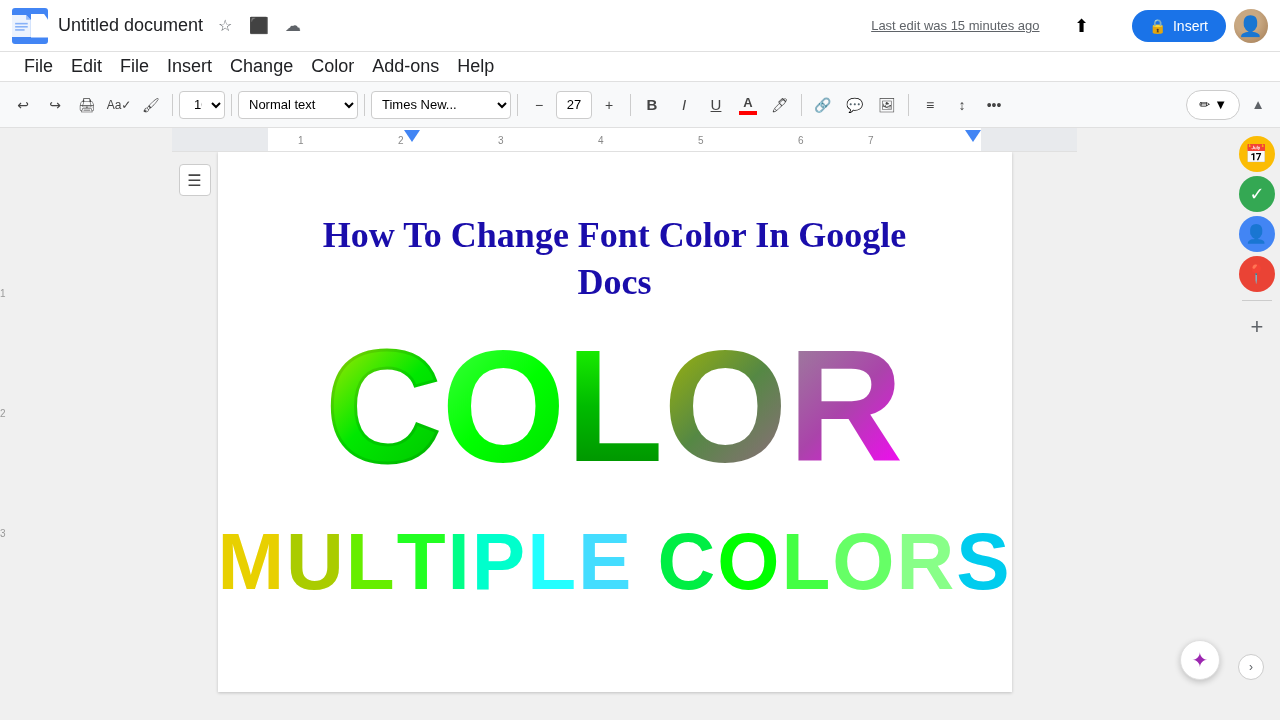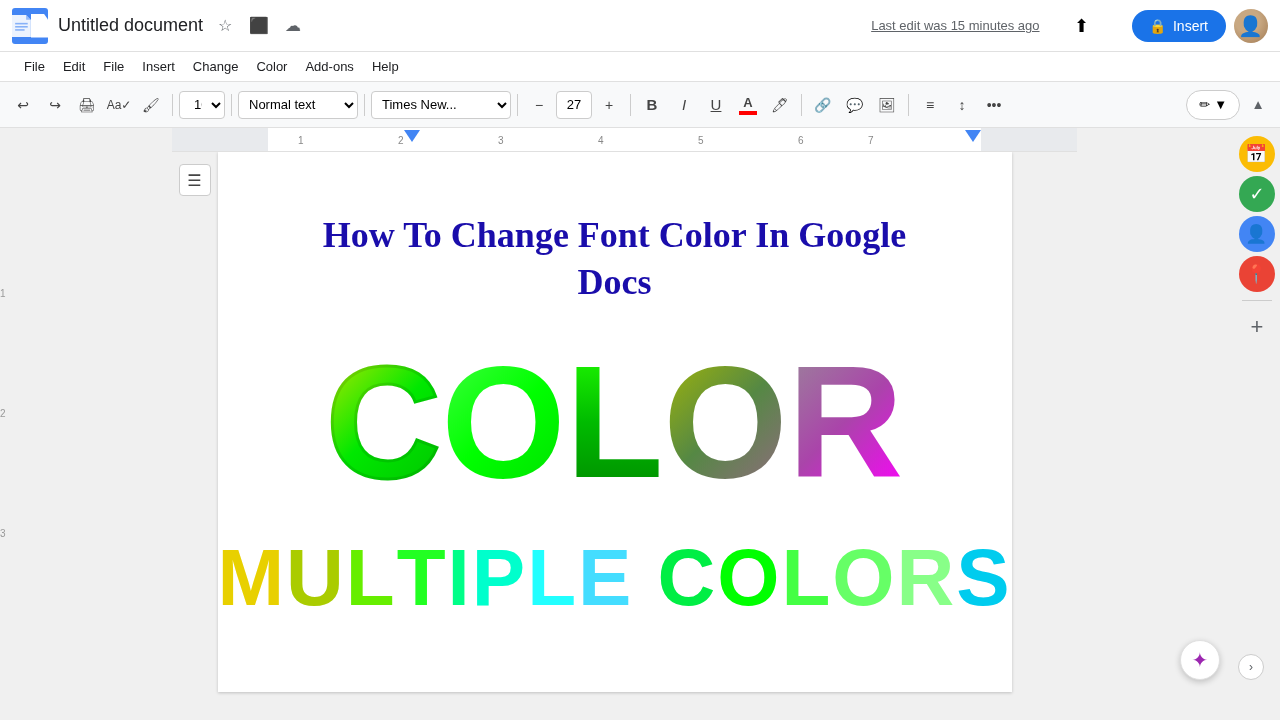--- a/index.html
+++ b/index.html
@@ -79,21 +79,21 @@
     #menu-bar {
       display: flex;
       align-items: center;
       background: white;
       padding: 2px 16px;
       height: 30px;
       gap: 2px;
       border-bottom: 1px solid #e0e0e0;
     }
     .menu-item {
-      font-size: 13px;
+      font-size: 18px;
       color: #202124;
       padding: 3px 8px;
       border-radius: 4px;
       cursor: pointer;
     }
 
     
     #toolbar {
       display: flex;
       align-items: center;
@@ -282,21 +282,21 @@
     }
 
     
     .doc-title {
       text-align: center;
       font-family: 'Times New Roman', serif;
       font-size: 36px;
       font-weight: bold;
       color: #1a0dab;
       line-height: 1.3;
-      margin-bottom: 36px;
+      margin-bottom: 20px;
     }
 
     .color-word {
       display: flex;
       justify-content: center;
       align-items: center;
       margin-bottom: 30px;
     }
 
     .letter-C {

